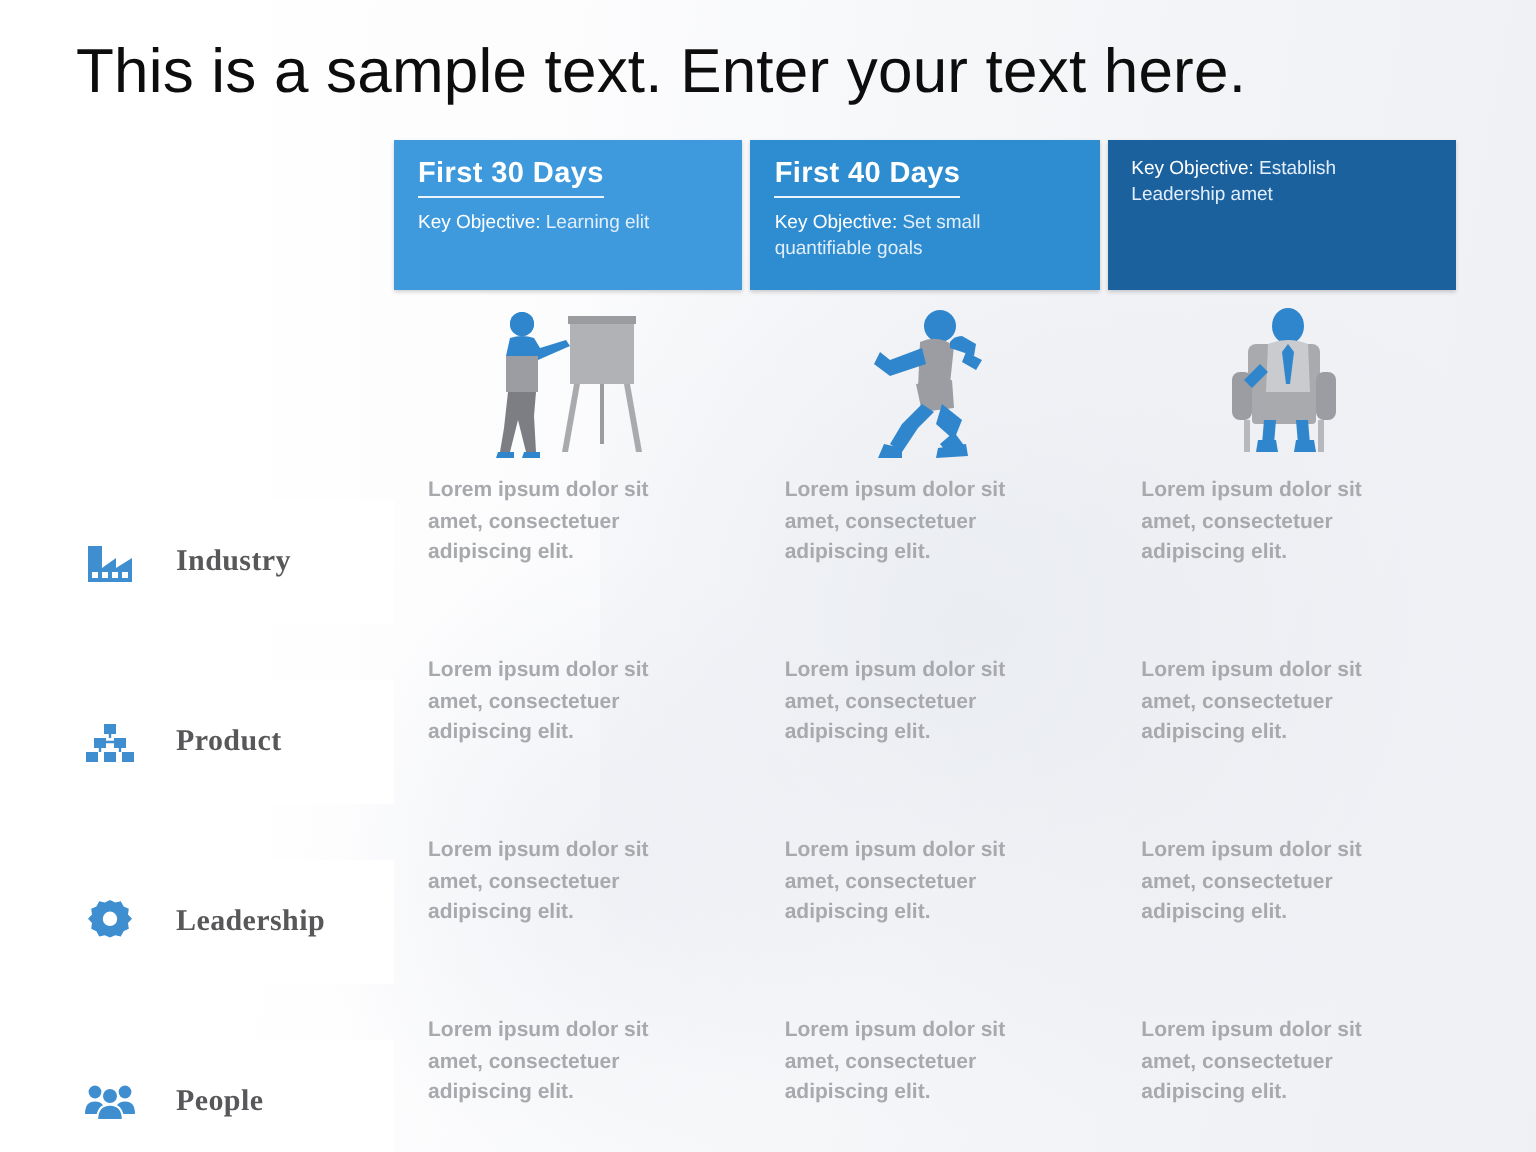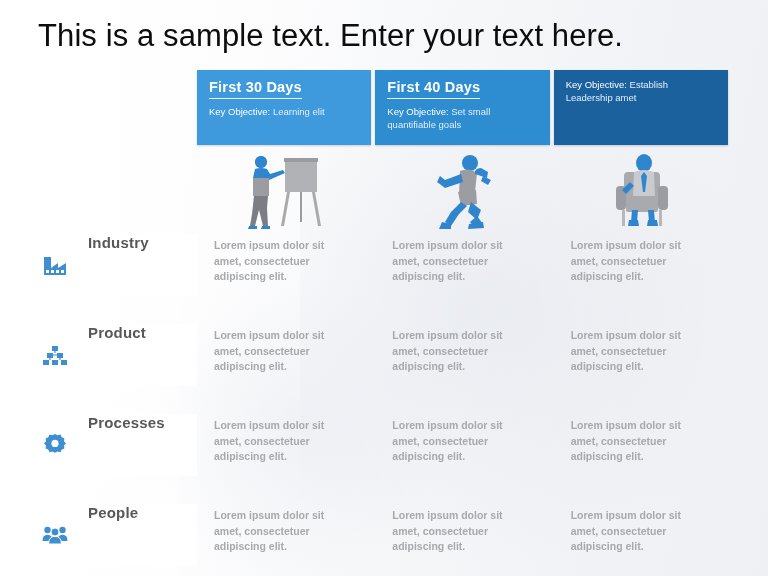--- a/index.html
+++ b/index.html
@@ -132,25 +132,27 @@
     height: 62px;
   }
   .row.r0 { top: 2px; }
   .row.r1 { top: 92px; }
   .row.r2 { top: 182px; }
   .row.r3 { top: 272px; }
 
   .row-label-band {
     position: absolute;
     left: 0;
-    top: 0;
+    top: 16px;
     width: 197px;
     height: 62px;
     background: #ffffff;
     display: flex;
+    align-items: center;
+    font-family: Liberation Serif, serif;
   }
   .row-icon {
     width: 34px;
     margin-left: 38px;
     display: flex;
     align-items: center;
     justify-content: center;
   }
   .row-icon svg { display: block; }
   .row-label {
@@ -350,21 +352,21 @@
     </div>
 
     <div class="row r2">
       <div class="row-label-band">
         <span class="row-icon">
           <svg width="26" height="24" viewBox="0 0 26 24">
             <path d="M13 1 L15.6 2.2 L18.4 1.6 L19.8 4.2 L22.4 5.4 L22 8.3 L24 10.4 L22 12.5 L22.4 15.4 L19.8 16.6 L18.4 19.2 L15.6 18.6 L13 19.8 L10.4 18.6 L7.6 19.2 L6.2 16.6 L3.6 15.4 L4 12.5 L2 10.4 L4 8.3 L3.6 5.4 L6.2 4.2 L7.6 1.6 L10.4 2.2 Z" fill="#3f8fd0"></path>
             <circle cx="13" cy="10.4" r="3.6" fill="#ffffff"></circle>
           </svg>
         </span>
-        <span class="row-label">Processes</span>
+        <span class="row-label">Leadership</span>
       </div>
       <div class="row-cells">
         <div class="cell">
           <div class="cell-text">Lorem ipsum dolor sit amet, consectetuer adipiscing elit.</div>
         </div>
         <div class="cell">
           <div class="cell-text">Lorem ipsum dolor sit amet, consectetuer adipiscing elit.</div>
         </div>
         <div class="cell">
           <div class="cell-text">Lorem ipsum dolor sit amet, consectetuer adipiscing elit.</div>

